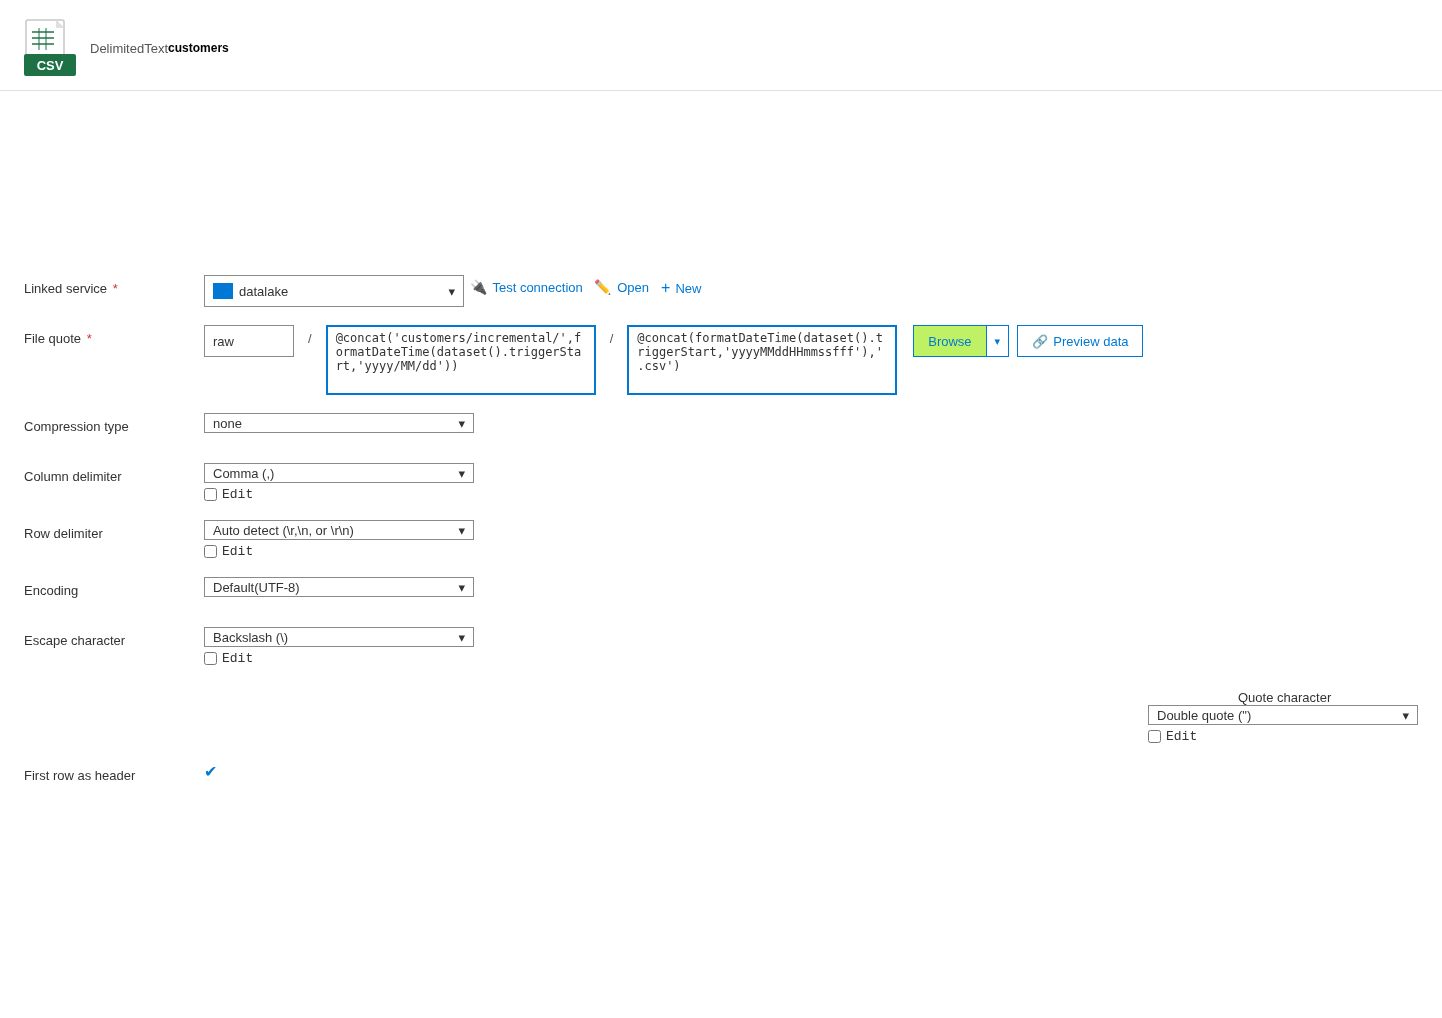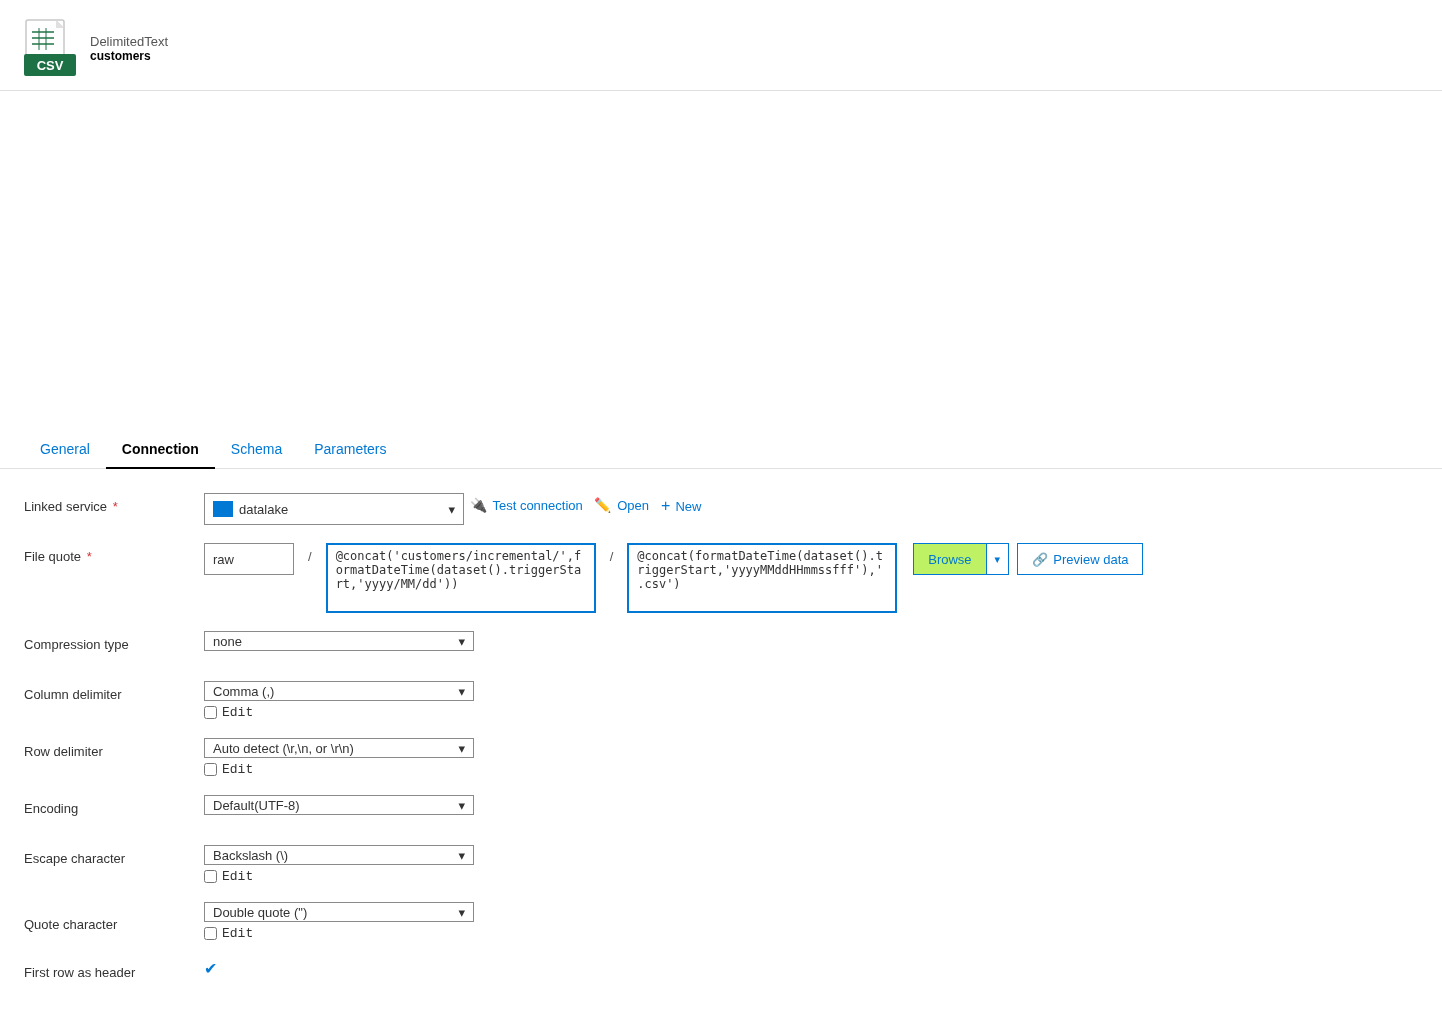--- a/index.html
+++ b/index.html
@@ -29,21 +29,21 @@
 
     .csv-icon {
       width: 52px;
       height: 60px;
       position: relative;
       flex-shrink: 0;
     }
 
     .header-title {
       display: flex;
-      flex-direction: column;
+      flex-direction: row;
     }
 
     .header-type {
       font-size: 13px;
       color: #555;
       font-weight: 400;
     }
 
     .header-name {
       font-size: 12px;
@@ -315,26 +315,20 @@
       </svg>
     </div>
     <div class="header-title">
       <span class="header-type">DelimitedText</span>
       <span class="header-name">customers</span>
     </div>
   </div>
 
   <div style="height: 160px;"></div>
 
-  <div class="tabs-section">
-    <div class="tab">General</div>
-    <div class="tab active">Connection</div>
-    <div class="tab">Schema</div>
-    <div class="tab">Parameters</div>
-  </div>
 
   <div class="content-section">
 
     <div class="form-row">
       <div class="form-label">
         <span>Linked service</span><span class="required-asterisk"> *</span>
       </div>
       <div class="form-control-area linked-service-row">
         <div class="linked-service-dropdown">
           <div style="display:flex;align-items:center;">
@@ -448,21 +442,21 @@
             <span class="chevron chev"></span>
           </div>
           <div class="edit-link-row">
             <input type="checkbox" class="edit-checkbox" style="">
             <span class="edit-label">Edit</span>
           </div>
         </div>
       </div>
     </div>
 
-    <div class="form-row" style="align-items:center;">
+    <div class="form-row" style="align-items:flex-end;flex-direction:column;">
       <div class="form-label" style="padding-top:6px;">Quote character</div>
       <div class="form-control-area">
         <div class="form-field-group">
           <div class="standard-dropdown">
             <span>Double quote (")</span>
             <span class="chevron chev"></span>
           </div>
           <div class="edit-link-row">
             <input type="checkbox" class="edit-checkbox" style="">
             <span class="edit-label">Edit</span>

